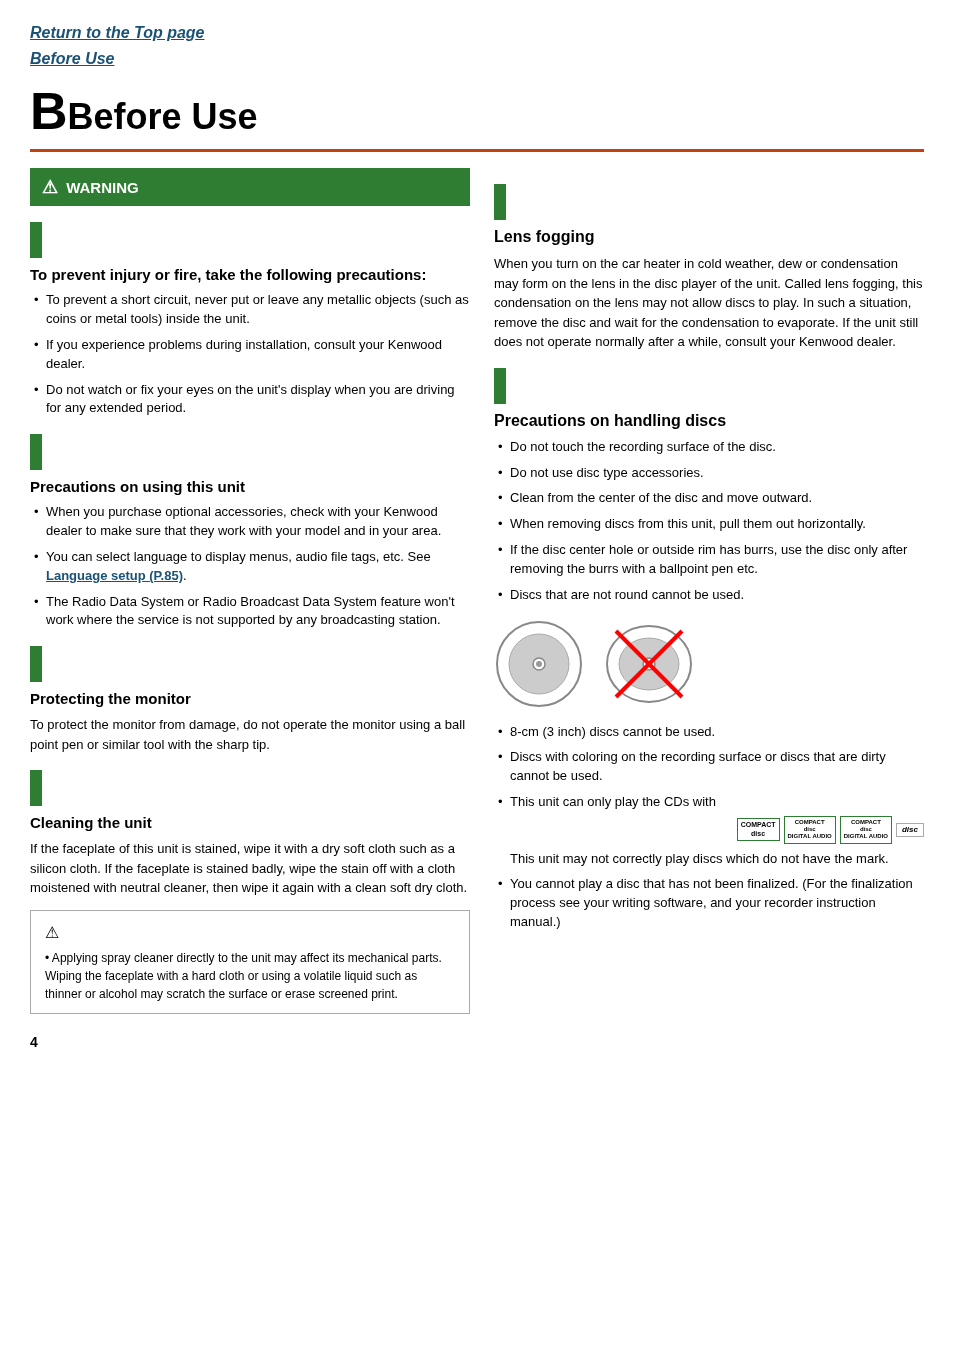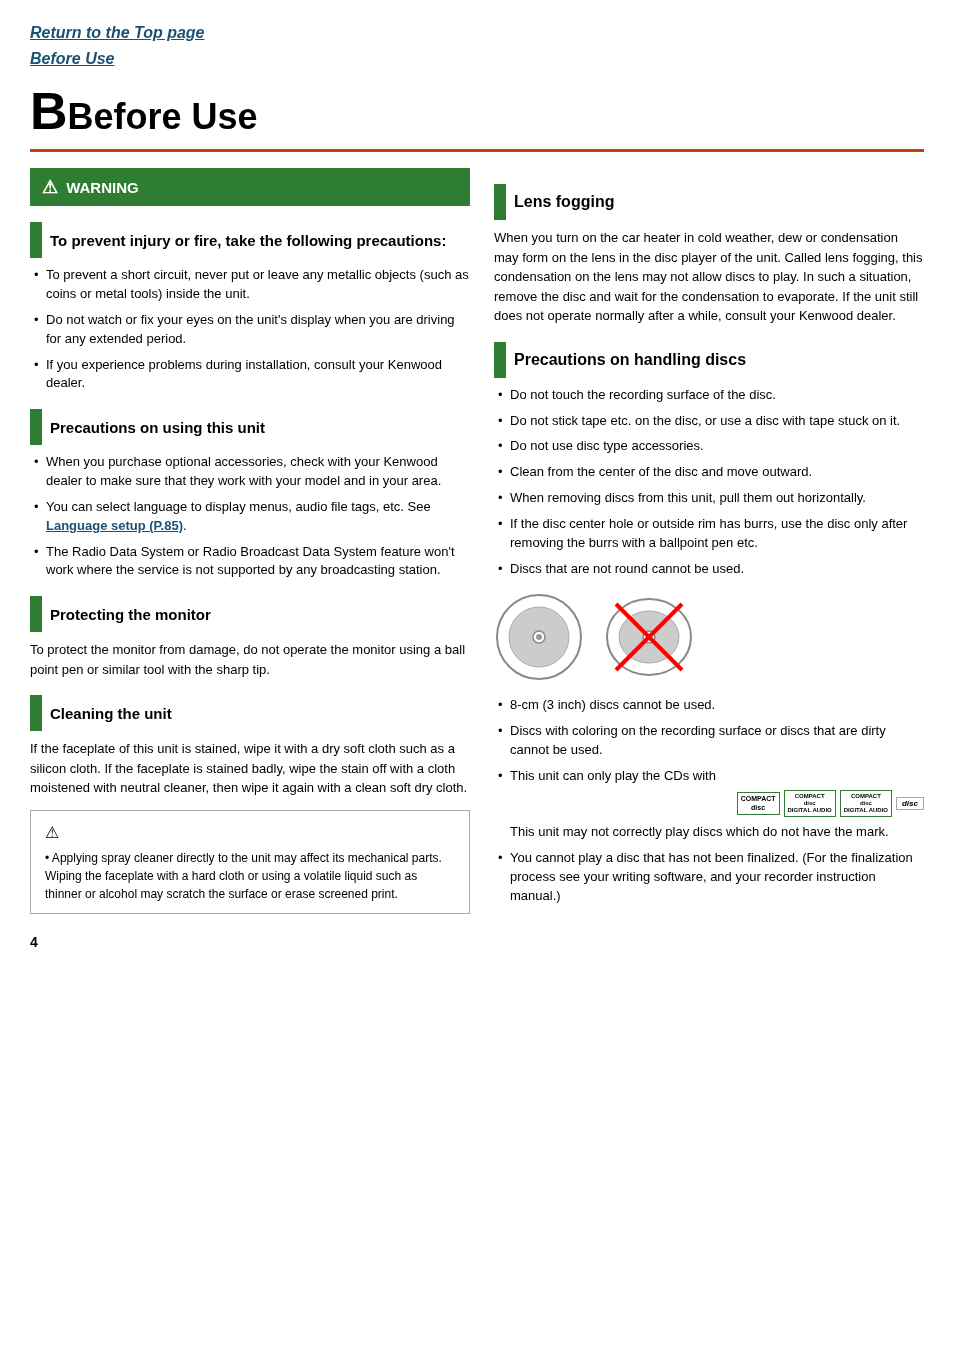--- a/index.html
+++ b/index.html
@@ -54,24 +54,25 @@
       display: flex;
       align-items: center;
       gap: 8px;
       margin-bottom: 16px;
     }
     .warning-icon {
       font-size: 18px;
     }
     .section-header {
       display: flex;
-      align-items: center;
+      align-items: flex-start;
       gap: 8px;
       margin-bottom: 8px;
       margin-top: 16px;
+      flex-direction: column;
     }
     .section-icon {
       width: 12px;
       height: 36px;
       background: #2e7d32;
       flex-shrink: 0;
     }
     .section-title {
       font-size: 15px;
       font-weight: bold;
@@ -174,22 +175,22 @@
       <span>WARNING</span>
     </div>
 
     <div>
       <div class="section-header">
         <div class="section-icon"></div>
         <div class="section-title">To prevent injury or fire, take the following precautions:</div>
       </div>
       <ul class="bullet-list">
         <li>To prevent a short circuit, never put or leave any metallic objects (such as coins or metal tools) inside the unit.</li>
+        <li>If you experience problems during installation, consult your Kenwood dealer.</li>
         <li>Do not watch or fix your eyes on the unit's display when you are driving for any extended period.</li>
-        <li>If you experience problems during installation, consult your Kenwood dealer.</li>
       </ul>
     </div>
 
     <div>
       <div class="section-header">
         <div class="section-icon"></div>
         <div class="section-title">Precautions on using this unit</div>
       </div>
       <ul class="bullet-list">
         <li>When you purchase optional accessories, check with your Kenwood dealer to make sure that they work with your model and in your area.</li>
@@ -232,21 +233,20 @@
       <p class="section-body">When you turn on the car heater in cold weather, dew or condensation may form on the lens in the disc player of the unit. Called lens fogging, this condensation on the lens may not allow discs to play. In such a situation, remove the disc and wait for the condensation to evaporate. If the unit still does not operate normally after a while, consult your Kenwood dealer.</p>
     </div>
 
     <div>
       <div class="section-header">
         <div class="section-icon"></div>
         <div class="section-title-lg">Precautions on handling discs</div>
       </div>
       <ul class="bullet-list">
         <li>Do not touch the recording surface of the disc.</li>
-        <li>Do not stick tape etc. on the disc, or use a disc with tape stuck on it.</li>
         <li>Do not use disc type accessories.</li>
         <li>Clean from the center of the disc and move outward.</li>
         <li>When removing discs from this unit, pull them out horizontally.</li>
         <li>If the disc center hole or outside rim has burrs, use the disc only after removing the burrs with a ballpoint pen etc.</li>
         <li>Discs that are not round cannot be used.</li>
       </ul>
 
       <div class="disc-images">
 
         <svg class="disc-img" viewBox="0 0 90 90" xmlns="http://www.w3.org/2000/svg">

